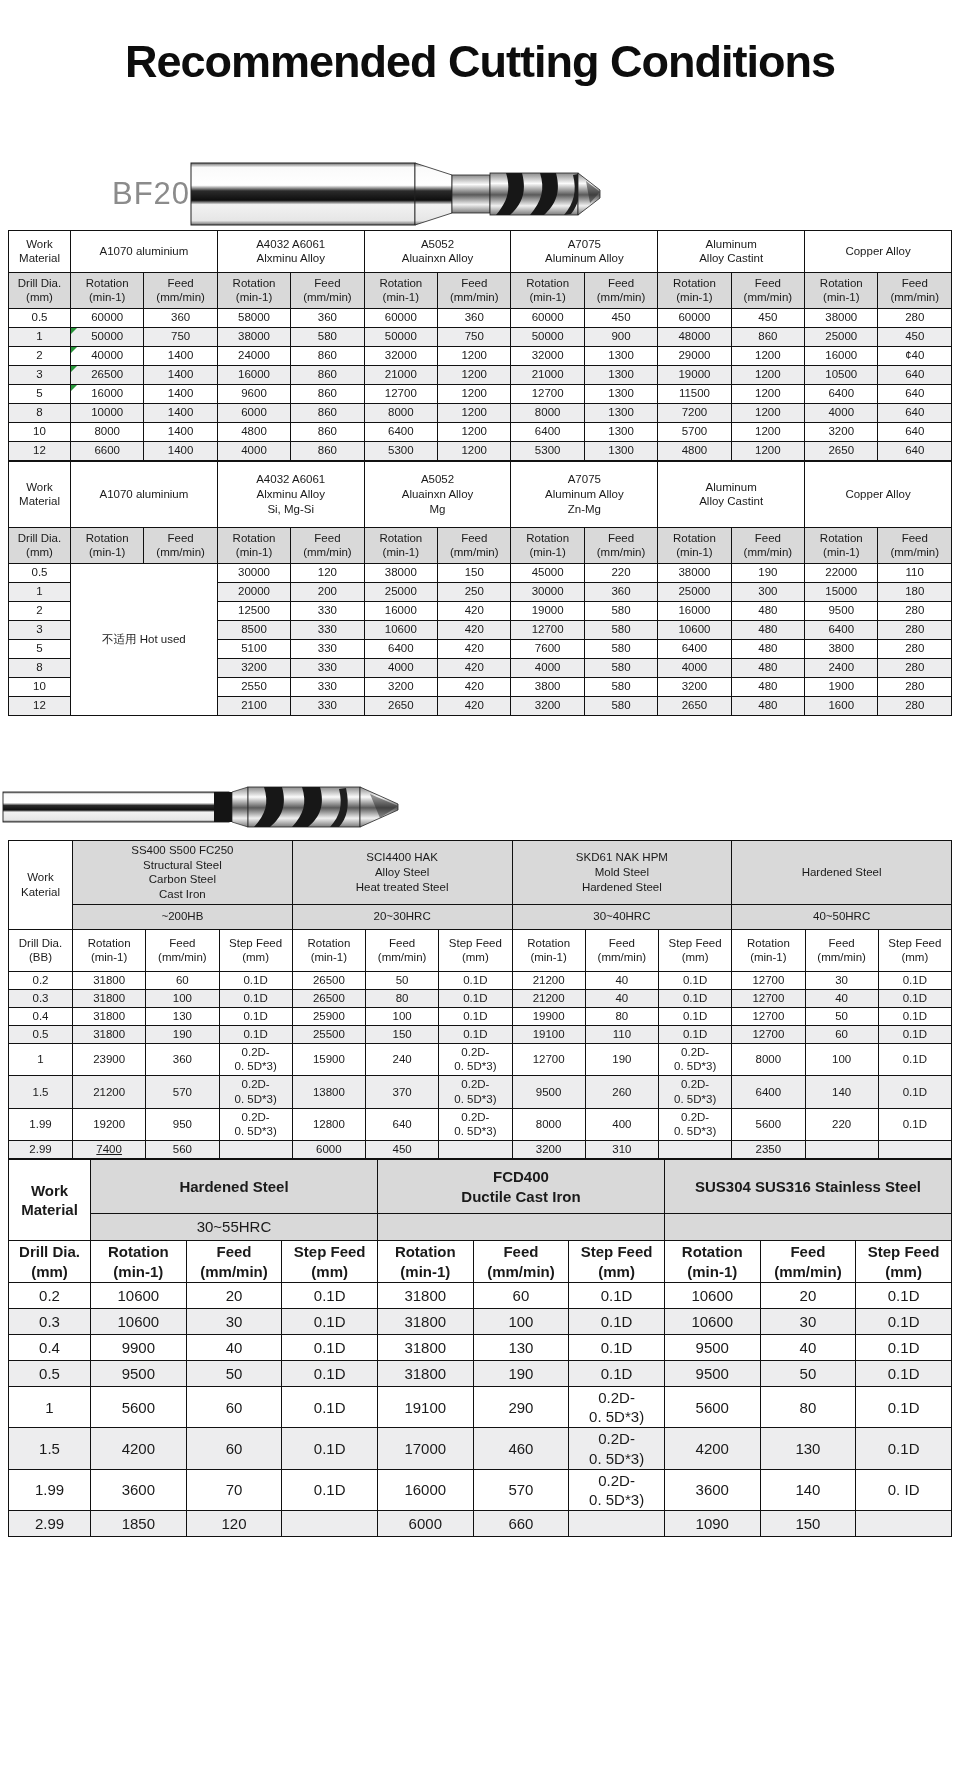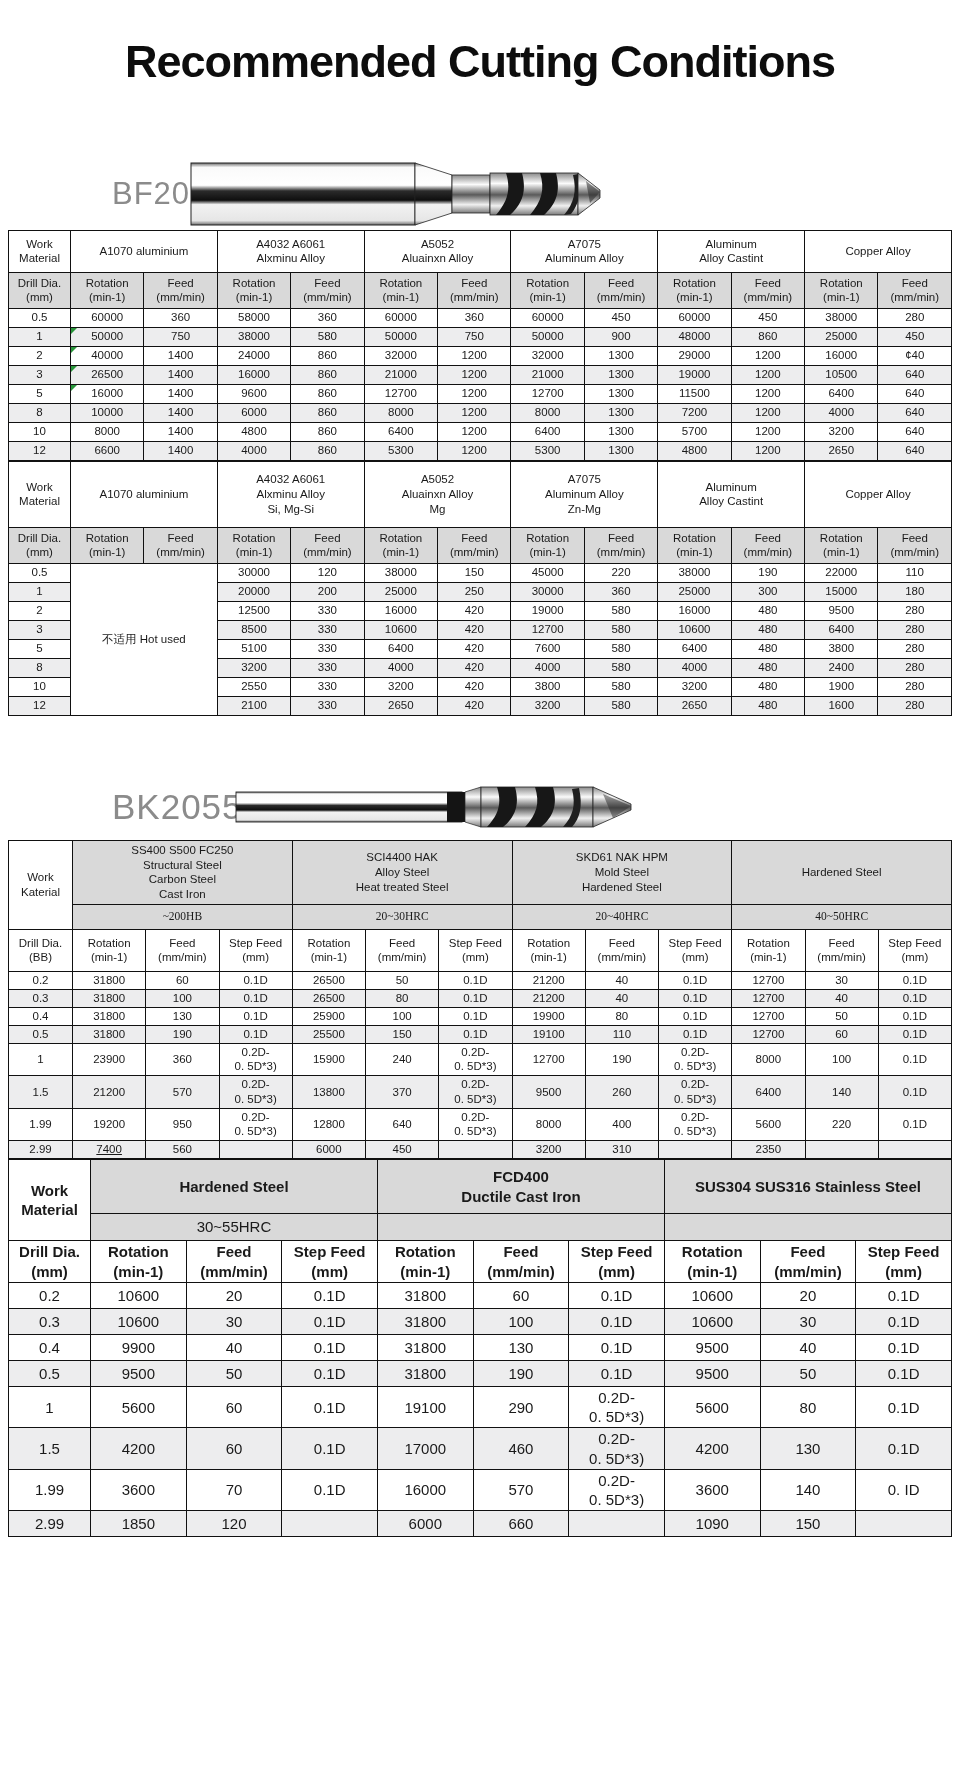--- a/index.html
+++ b/index.html
@@ -54,21 +54,21 @@
   .t1 { margin-top: 40px; }
   .t2 { margin-top: 52px; }
   .t3 { margin-top: 46px; }
   .t4 { margin-top: 40px; }
 
   .t1 thead tr:nth-child(1) td { height: 42px; background: #fff; }
   .t2 thead tr:nth-child(1) td { height: 66px; background: #fff; }
   .t1 thead tr:nth-child(2) td,
   .t2 thead tr:nth-child(2) td { height: 36px; }
   .t3 thead tr:nth-child(1) td { height: 64px; }
-  .t3 thead tr:nth-child(2) td { height: 25px; font-family: Liberation Serif, serif; }
+  .t3 thead tr:nth-child(2) td { height: 25px; }
   .t3 thead tr:nth-child(3) td { height: 42px; background: #fff; }
   .t4 thead tr:nth-child(1) td { height: 54px; }
   .t4 thead tr:nth-child(2) td { height: 27px; }
   .t4 thead tr:nth-child(3) td { height: 42px; background: #fff; }
 
   .t1 tbody td, .t2 tbody td { height: 19px; }
   .t3 tbody td { height: 18px; }
   .t4 tbody td { height: 26px; }
 
   .dtable tbody tr:nth-child(even) { background: #ededee; }
@@ -456,21 +456,20 @@
           <td>580</td>
           <td>2650</td>
           <td>480</td>
           <td>1600</td>
           <td>280</td>
         </tr>
       </tbody>
     </table>
 
   <div class="product-section bk">
-    <div class="product-label">BK2055</div>
     <svg class="drill-svg" width="400" height="62" viewBox="0 0 400 62">
       <rect x="1" y="16" width="226" height="30" fill="url(#gA)" stroke="#222" stroke-width="0.9"></rect>
       <rect x="212" y="16" width="18" height="30" fill="#141414"></rect>
       <polygon points="230,16 246,11 246,51 230,46" fill="url(#gB)" stroke="#222" stroke-width="0.7"></polygon>
       <rect x="246" y="11" width="112" height="40" fill="url(#gB)" stroke="#222" stroke-width="0.8"></rect>
       <path d="M252,51 C264,38 267,27 262,11 L280,11 C285,29 280,41 268,51 Z" fill="#171717"></path>
       <path d="M290,51 C302,38 305,27 300,11 L318,11 C323,29 318,41 306,51 Z" fill="#171717"></path>
       <path d="M328,51 C338,40 341,29 337,13 L344,12 C348,30 345,42 337,51 Z" fill="#1f1f1f"></path>
       <polygon points="358,11 396,28 396,34 358,51" fill="url(#gB)" stroke="#222" stroke-width="0.8"></polygon>
       <polygon points="368,18 396,30 378,42" fill="#2a2a2a" opacity="0.5"></polygon>
@@ -493,21 +492,21 @@
 Alloy Steel
 Heat treated Steel</td>
           <td colspan="3" class="gray">SKD61 NAK HPM
 Mold Steel
 Hardened Steel</td>
           <td colspan="3" class="gray">Hardened Steel</td>
         </tr>
         <tr>
           <td colspan="3" class="gray">~200HB</td>
           <td colspan="3" class="gray">20~30HRC</td>
-          <td colspan="3" class="gray">20~40HRC</td>
+          <td colspan="3" class="gray">30~40HRC</td>
           <td colspan="3" class="gray">40~50HRC</td>
         </tr>
         <tr>
           <td>Drill Dia.
 (BB)</td>
           <td>Rotation
 (min-1)</td>
           <td>Feed
 (mm/min)</td>
           <td>Step Feed

